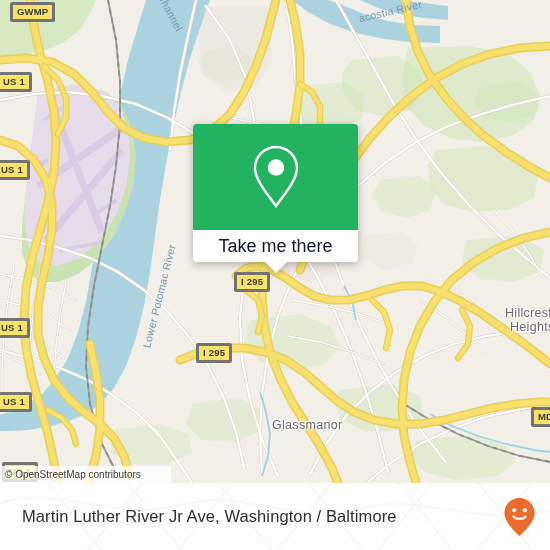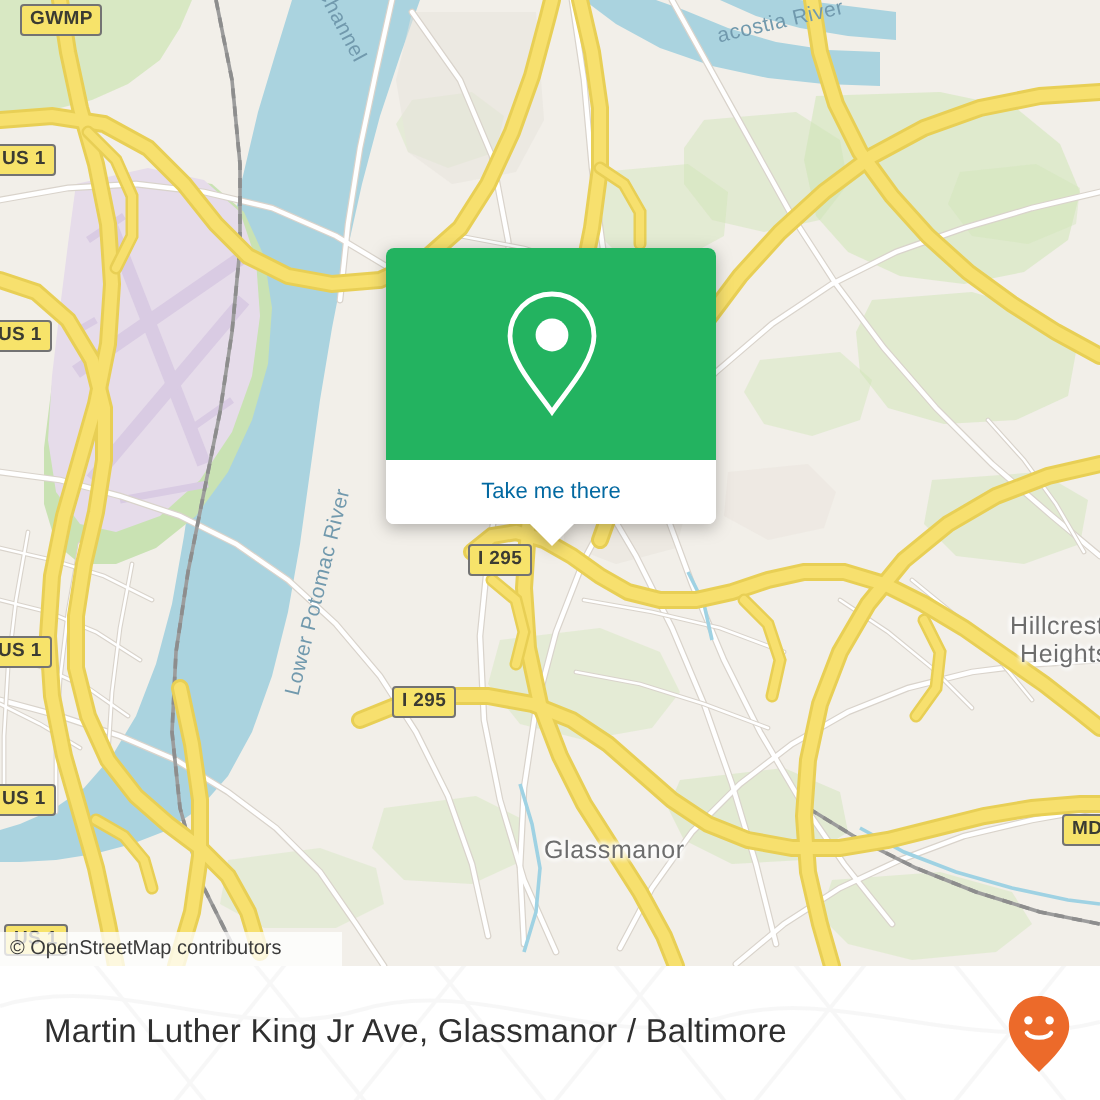--- a/index.html
+++ b/index.html
@@ -39,21 +39,21 @@
     text-shadow:0 0 3px #fff,0 0 3px #fff,0 0 2px #fff,1px 1px 2px #fff,-1px -1px 2px #fff;
     pointer-events:none;
   }
   .maplabel.place{ color:#6d6d6d; font-size:12.5px; }
   .maplabel.water-lbl{ color:#7199ad; font-size:10.5px; text-shadow:none; }
 
   
   .shield{
     position:absolute;
     background:#f7e36a;
-    border:1px solid #737373;
+    border:3px solid #737373;
     color:#3b3b32;
     font-size:9.5px; font-weight:bold;
     padding:1px 4px 2px 4px;
     border-radius:2px;
     line-height:11px;
     letter-spacing:.2px;
     white-space:nowrap;
   }
 
   
@@ -68,21 +68,21 @@
     border-radius:4px; overflow:hidden; background:#fff;
   }
   #popup-green{
     height:106px; width:100%;
     background:#23b360;
     display:flex; align-items:center; justify-content:center;
   }
   #popup-cta{
     height:32px; width:100%; background:#fff;
     display:flex; align-items:center; justify-content:center;
-    color:#0369a1; font-size:11px;
+    color:#0f172a; font-size:18px;
   }
   #popup-tail{
     position:absolute; left:50%; top:138px; transform:translateX(-50%);
     width:0;height:0;
     border-left:11px solid transparent;
     border-right:11px solid transparent;
     border-top:11px solid #ffffff;
   }
 
   
@@ -365,21 +365,21 @@
         <path d="M470,-10 L540,77"></path>
       <path d="M150,-10 L80,77"></path>
         <path d="M240,-10 L170,77"></path>
         <path d="M340,-10 L270,77"></path>
       <path d="M440,-10 L370,77"></path>
         <path d="M540,-10 L470,77"></path>
       <path d="M0,20 C60,2 120,40 180,22 C240,4 300,44 360,26 C420,8 480,46 550,28"></path>
     </g>
   </svg>
 
-  <div id="footer-title">Martin Luther King Jr Ave, Glassmanor / Baltimore</div>
+  <div id="footer-title">Martin Luther River Jr Ave, Washington / Baltimore</div>
 
   <div id="brand">
     <svg width="33" height="40" viewBox="0 0 33 40">
       <path d="M16.5 1 C8.1 1 1.4 7.7 1.4 16.1 C1.4 25.5 12.2 34.5 16.5 39 C20.8 34.5 31.6 25.5 31.6 16.1 C31.6 7.7 24.9 1 16.5 1 Z" fill="#ec6a2a"></path>
       <circle cx="11.2" cy="13.2" r="2.1" fill="#ffffff"></circle>
       <circle cx="21.8" cy="13.2" r="2.1" fill="#ffffff"></circle>
       <path d="M10.4 19.4 C12.4 22.6 20.6 22.6 22.6 19.4" fill="none" stroke="#ffffff" stroke-width="2.1" stroke-linecap="round"></path>
     </svg>
   </div>
 </div>

